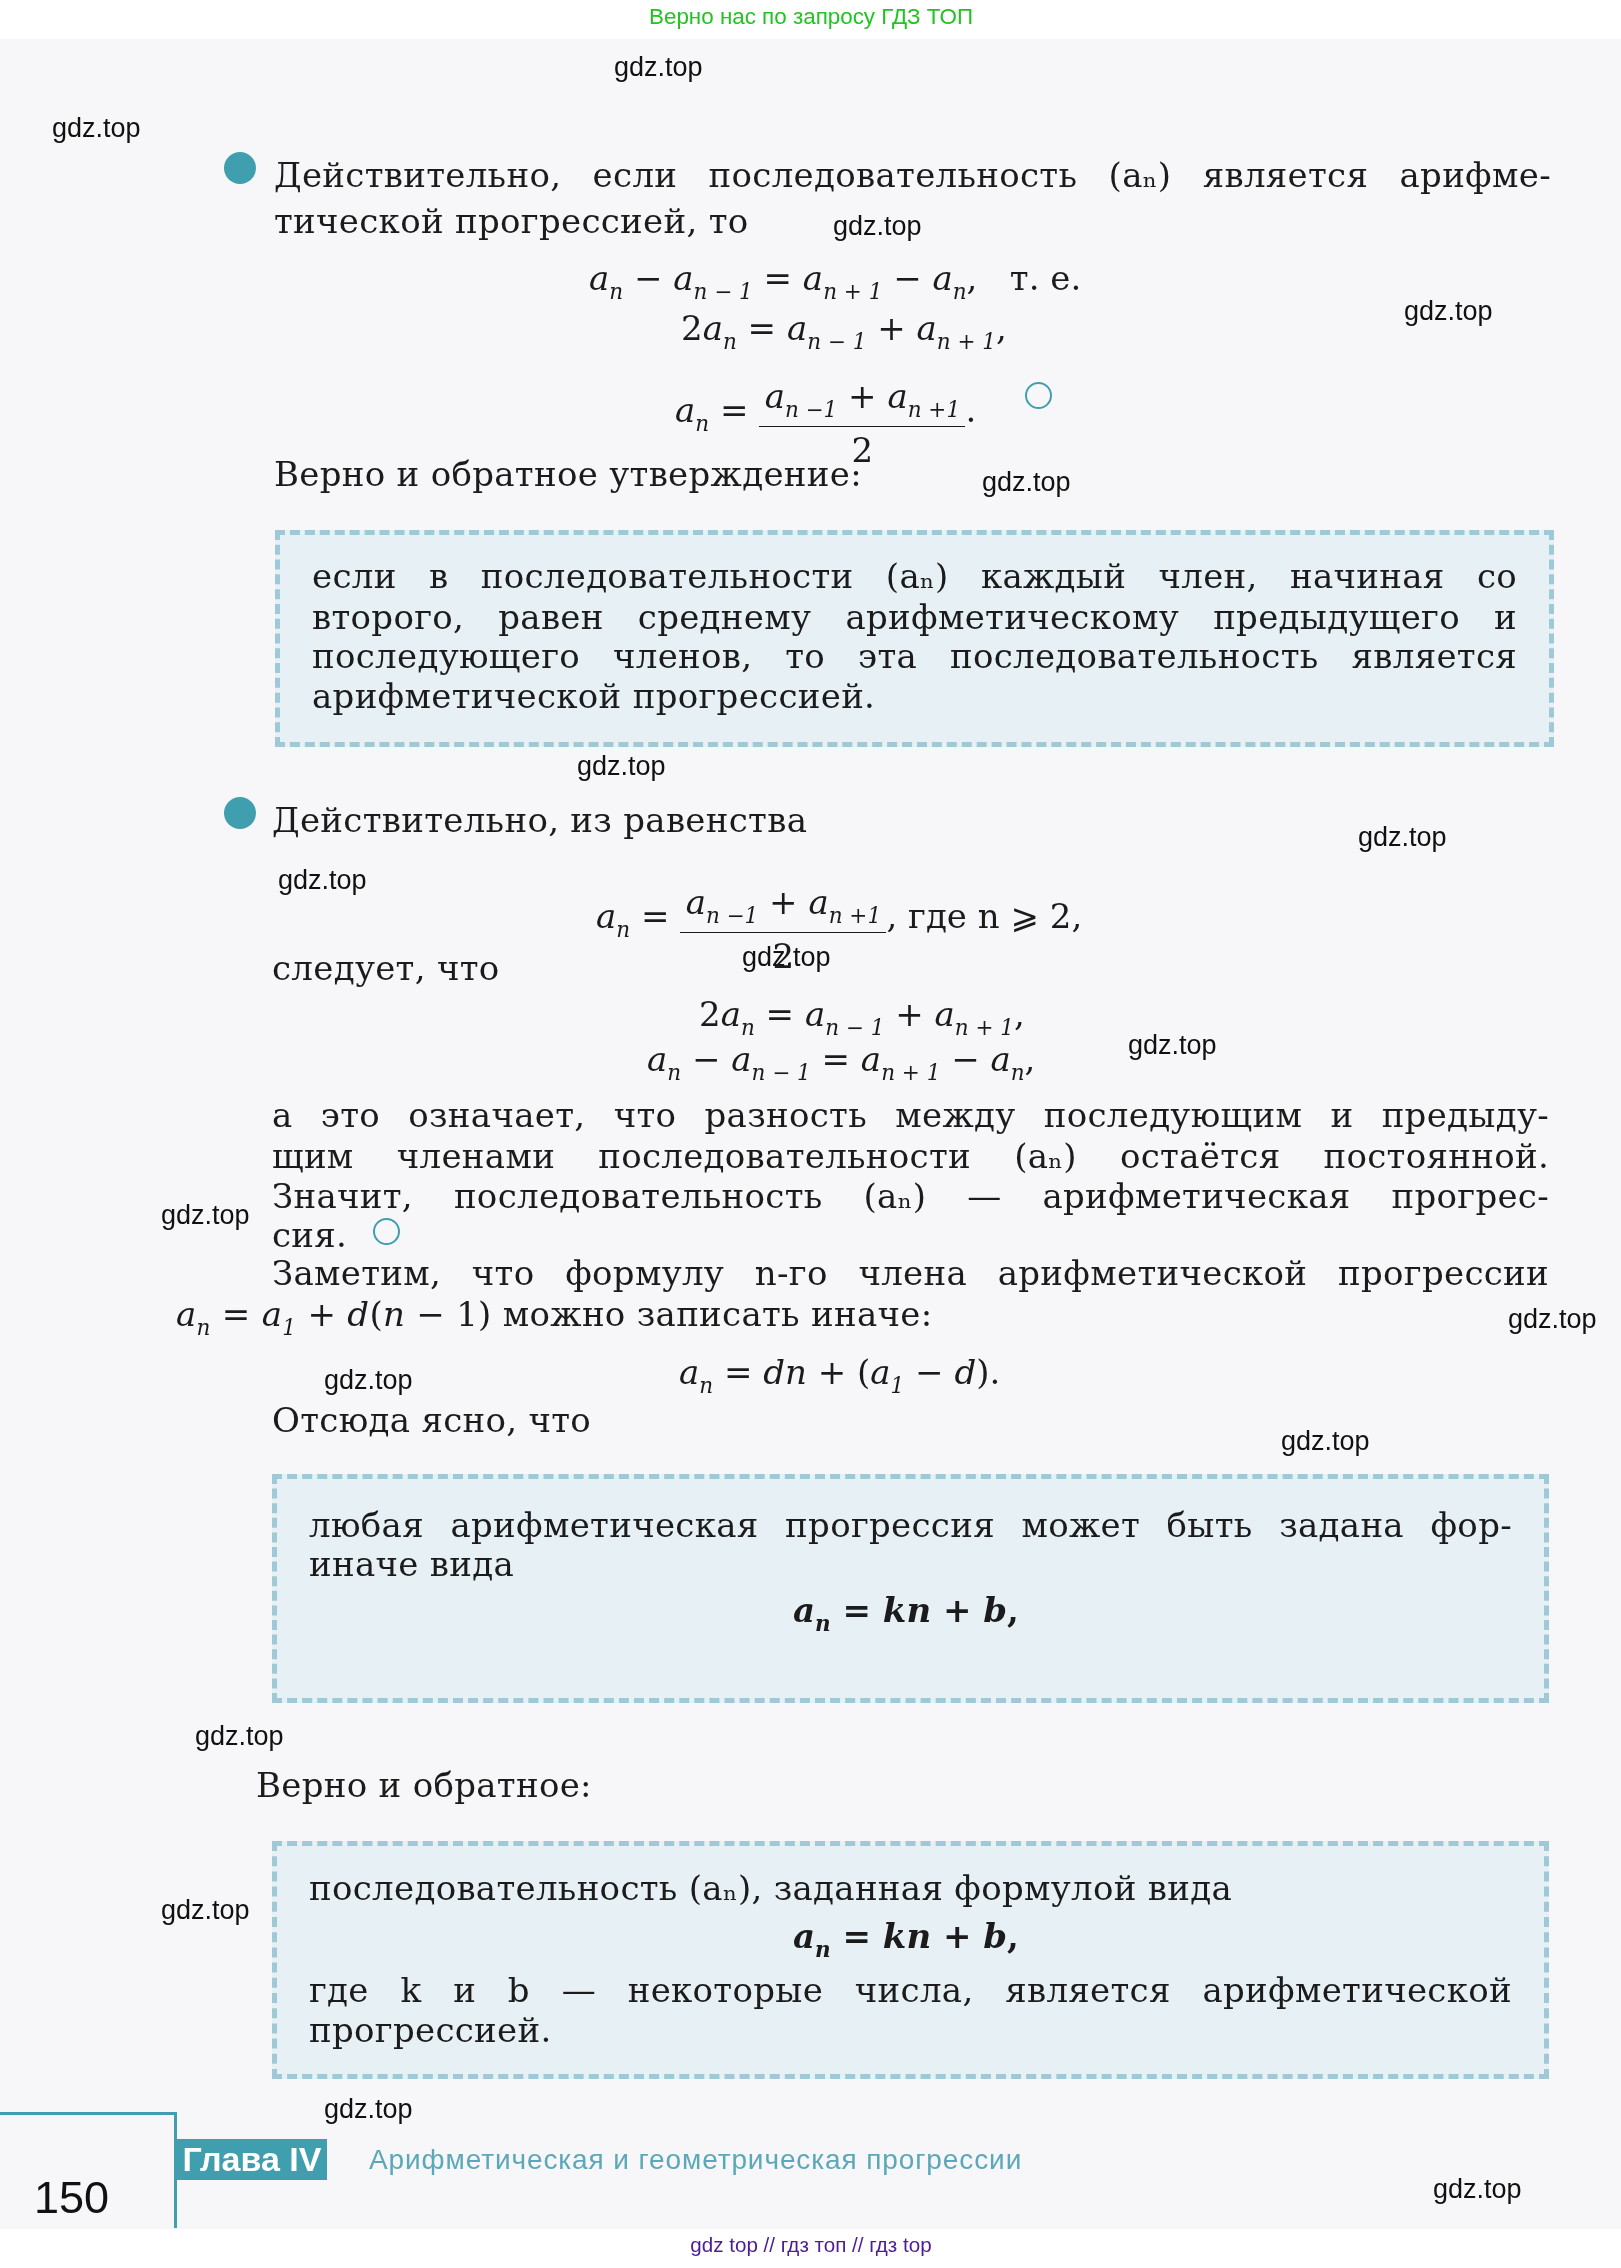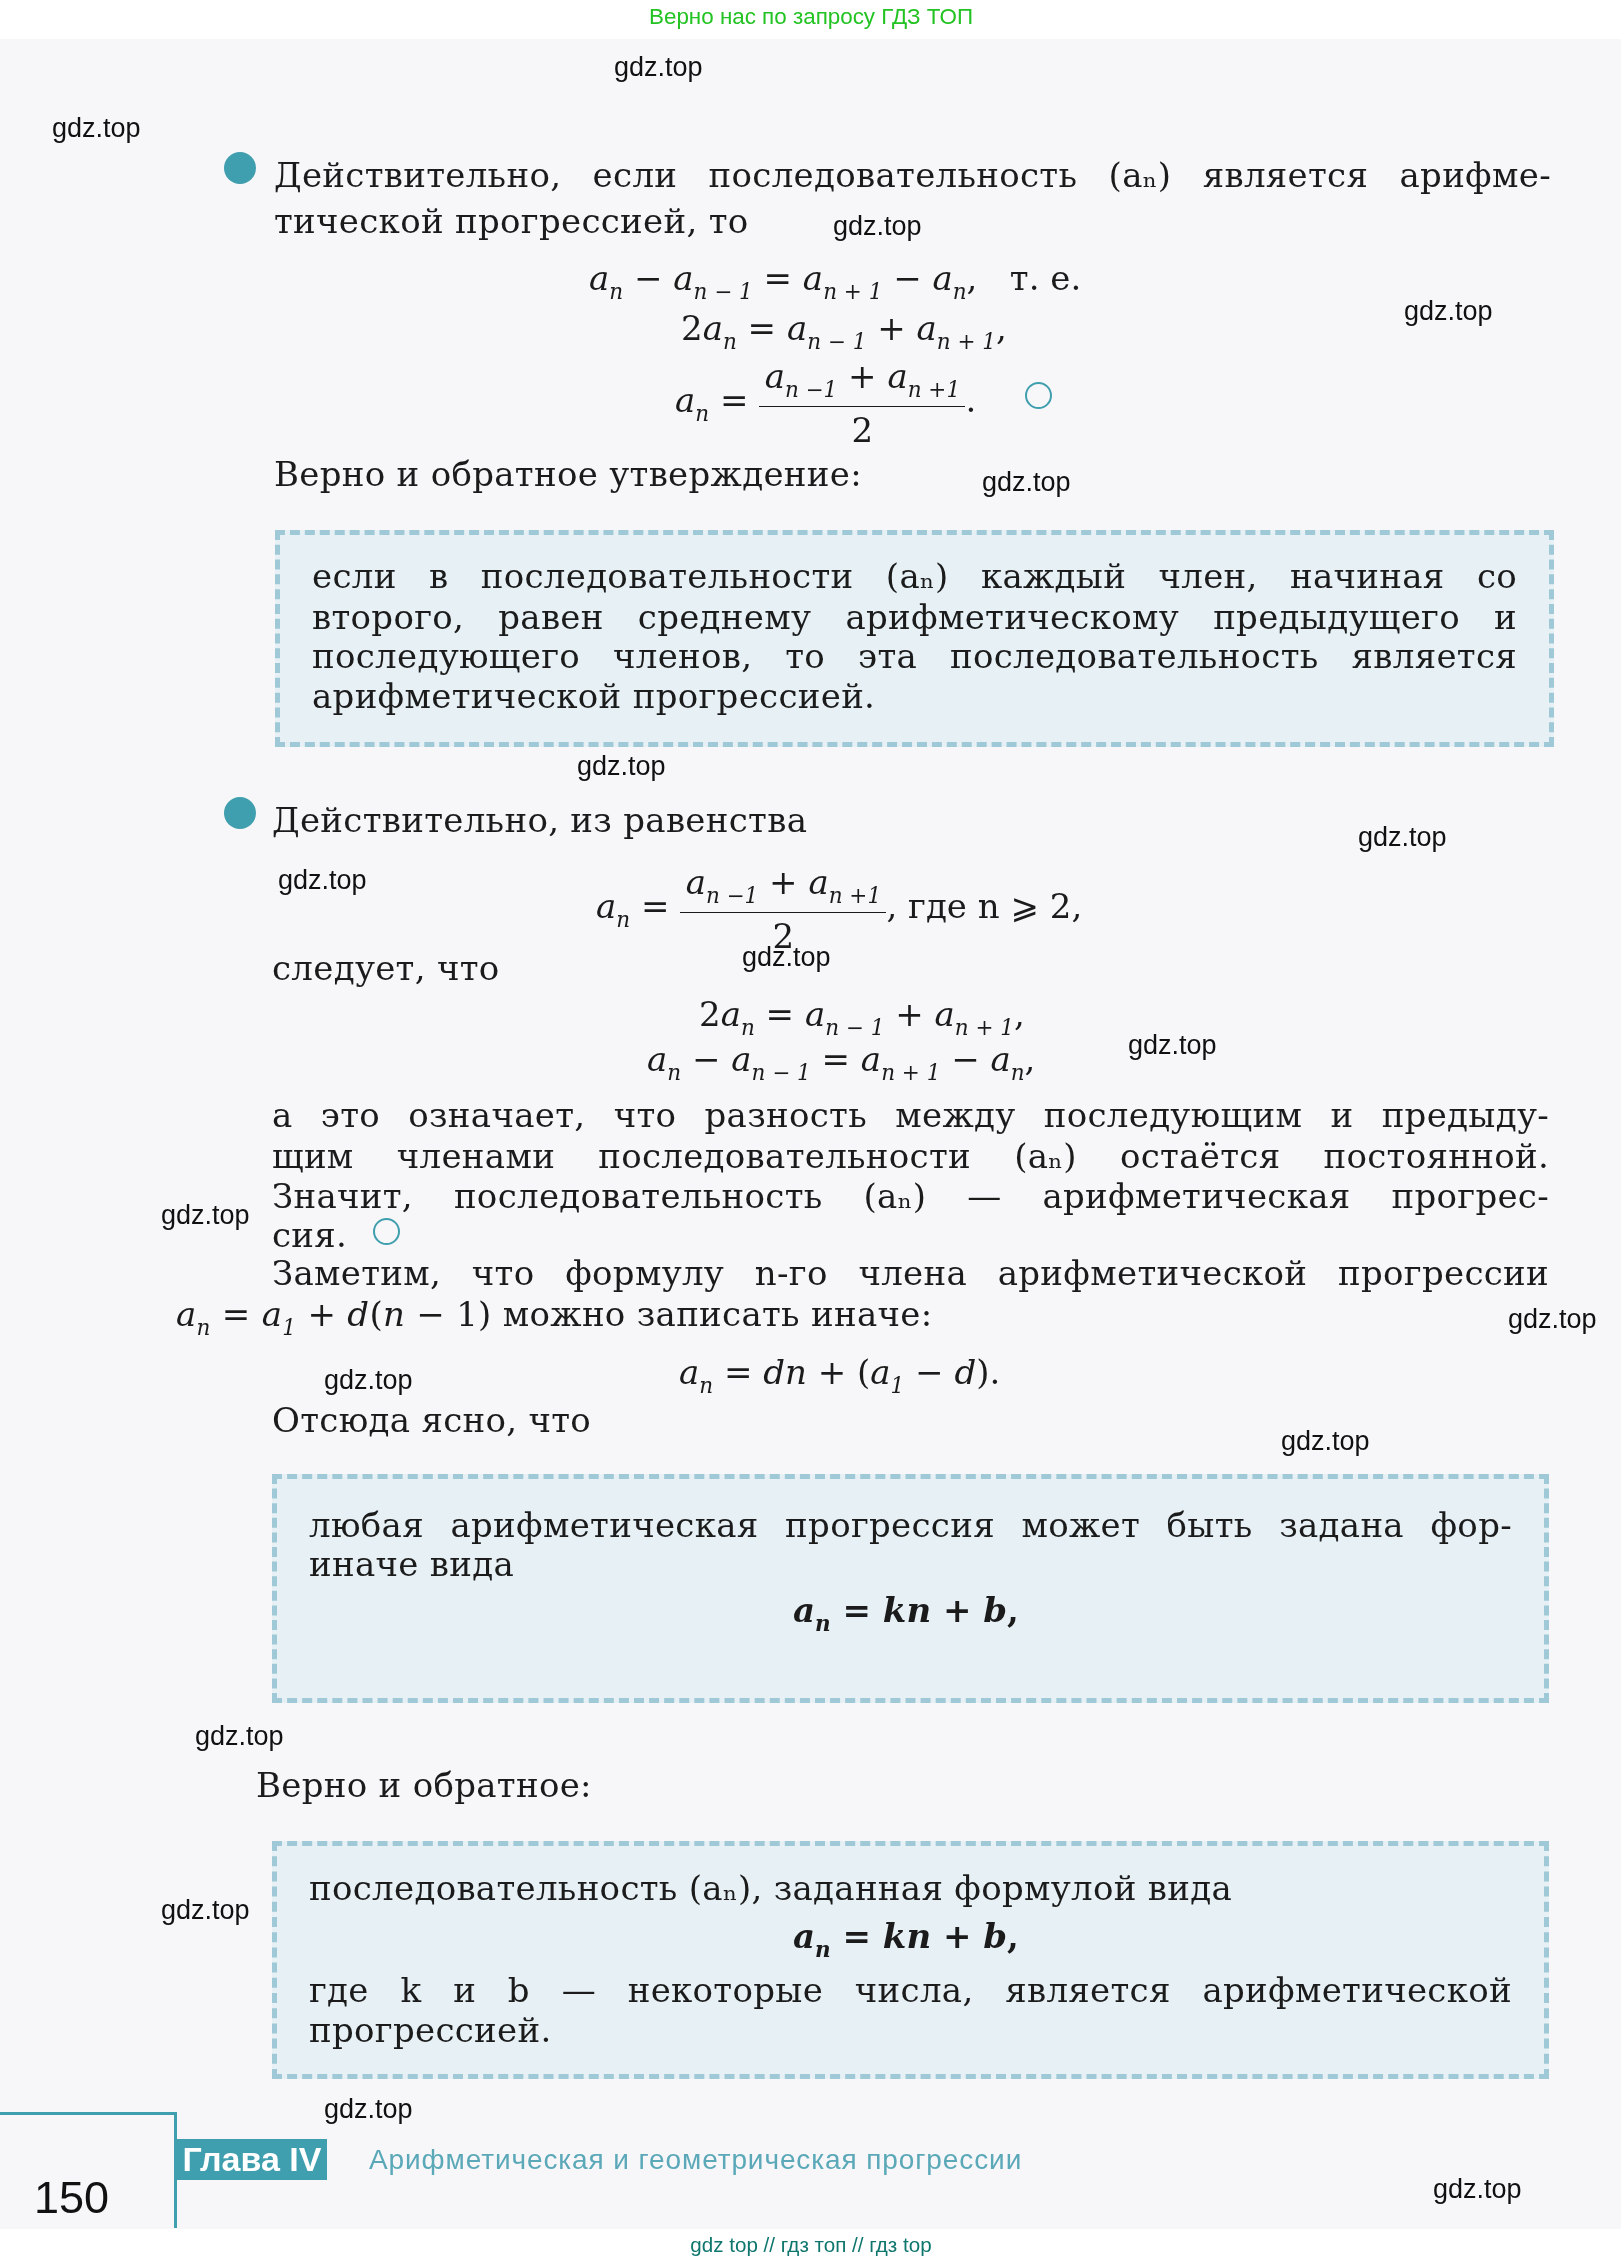--- a/index.html
+++ b/index.html
@@ -3,28 +3,28 @@
 <meta charset="utf-8">
 <style>
   html,body{margin:0;padding:0;}
   body{width:1622px;height:2269px;position:relative;background:#ffffff;overflow:hidden;
        font-family:"DejaVu Serif","Liberation Serif",serif;color:#1b1b1b;}
   .page{position:absolute;left:0;top:39px;width:1622px;height:2190px;background:#f7f7f9;}
   .abs{position:absolute;white-space:nowrap;}
   .banner-top{left:0;width:1622px;top:3.6px;text-align:center;font-family:"Liberation Sans",sans-serif;
        font-size:22.4px;color:#22c322;}
   .banner-bottom{left:0;width:1622px;top:2233px;text-align:center;font-family:"Liberation Sans",sans-serif;
-       font-size:20.6px;color:#0f766e;}
+       font-size:20.6px;color:#4c1d95;}
   .wm{font-family:"Liberation Sans",sans-serif;font-size:27px;color:#111;}
   .txt{font-size:34px;line-height:39px;letter-spacing:0.3px;}
   .just{white-space:normal;text-align:justify;text-align-last:justify;}
   .eq{font-family:"DejaVu Serif","Liberation Serif",serif;font-size:34px;}
   .eq i{font-style:italic;}
   .eq sub{font-size:21.5px;vertical-align:-9px;font-style:italic;}
-  .frac{display:inline-block;vertical-align:middle;text-align:center;}
+  .frac{display:inline-block;vertical-align:middle;text-align:center;margin-top:20px;}
   .frac .num{display:block;border-bottom:1.8px solid #1b1b1b;padding:0 5.4px 3.6px;}
   .frac .den{display:block;padding-top:3.6px;}
   .bold{font-weight:bold;}
   .bullet{width:32px;height:32px;border-radius:50%;background:#3f9fae;}
   .ring{width:27px;height:27px;border-radius:50%;border:2.7px solid #3f9fae;box-sizing:border-box;}
   .box{position:absolute;background:#e6f0f5;border:5.4px dashed #9fc9d6;box-sizing:border-box;}
   .box .inner{position:absolute;left:32px;right:32px;}
   .footer-line{position:absolute;left:0;top:2112px;width:176px;height:2.7px;background:#3f9fae;}
   .footer-vline{position:absolute;left:174px;top:2112px;width:2.7px;height:116px;background:#3f9fae;}
   .chapter-badge{position:absolute;left:177px;top:2139px;height:41px;padding:0 5.4px;background:#3f9fae;

